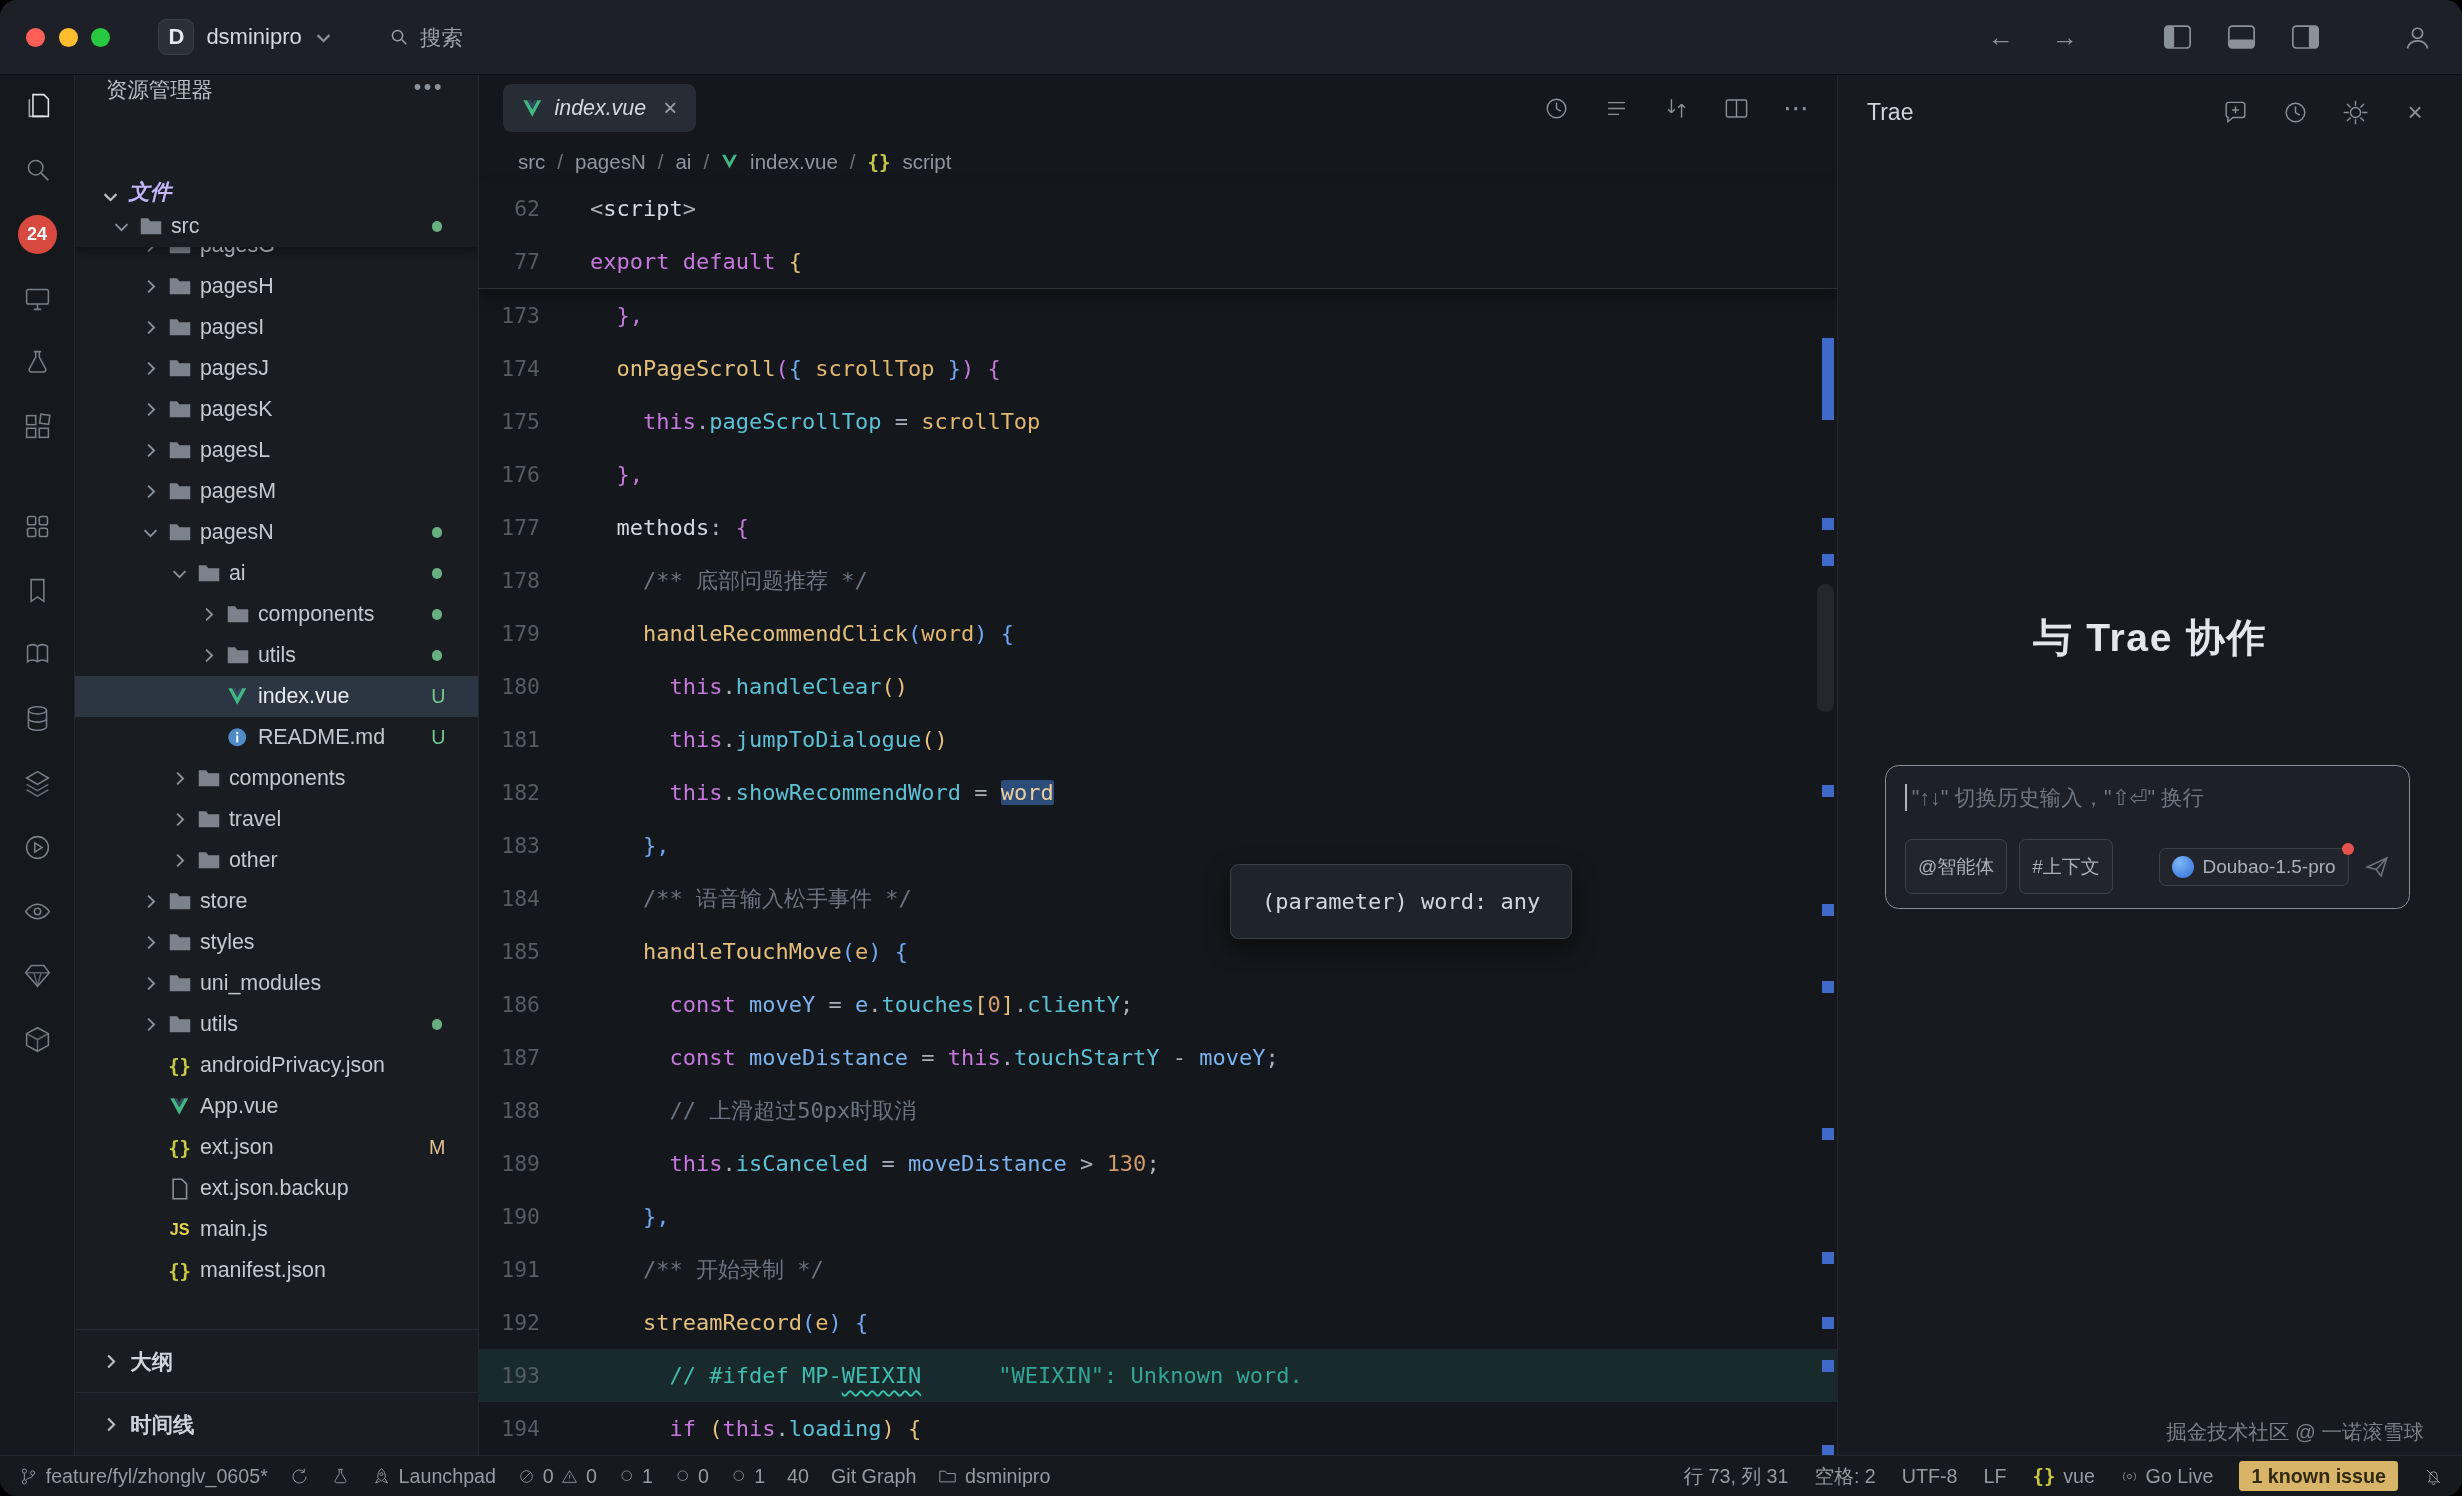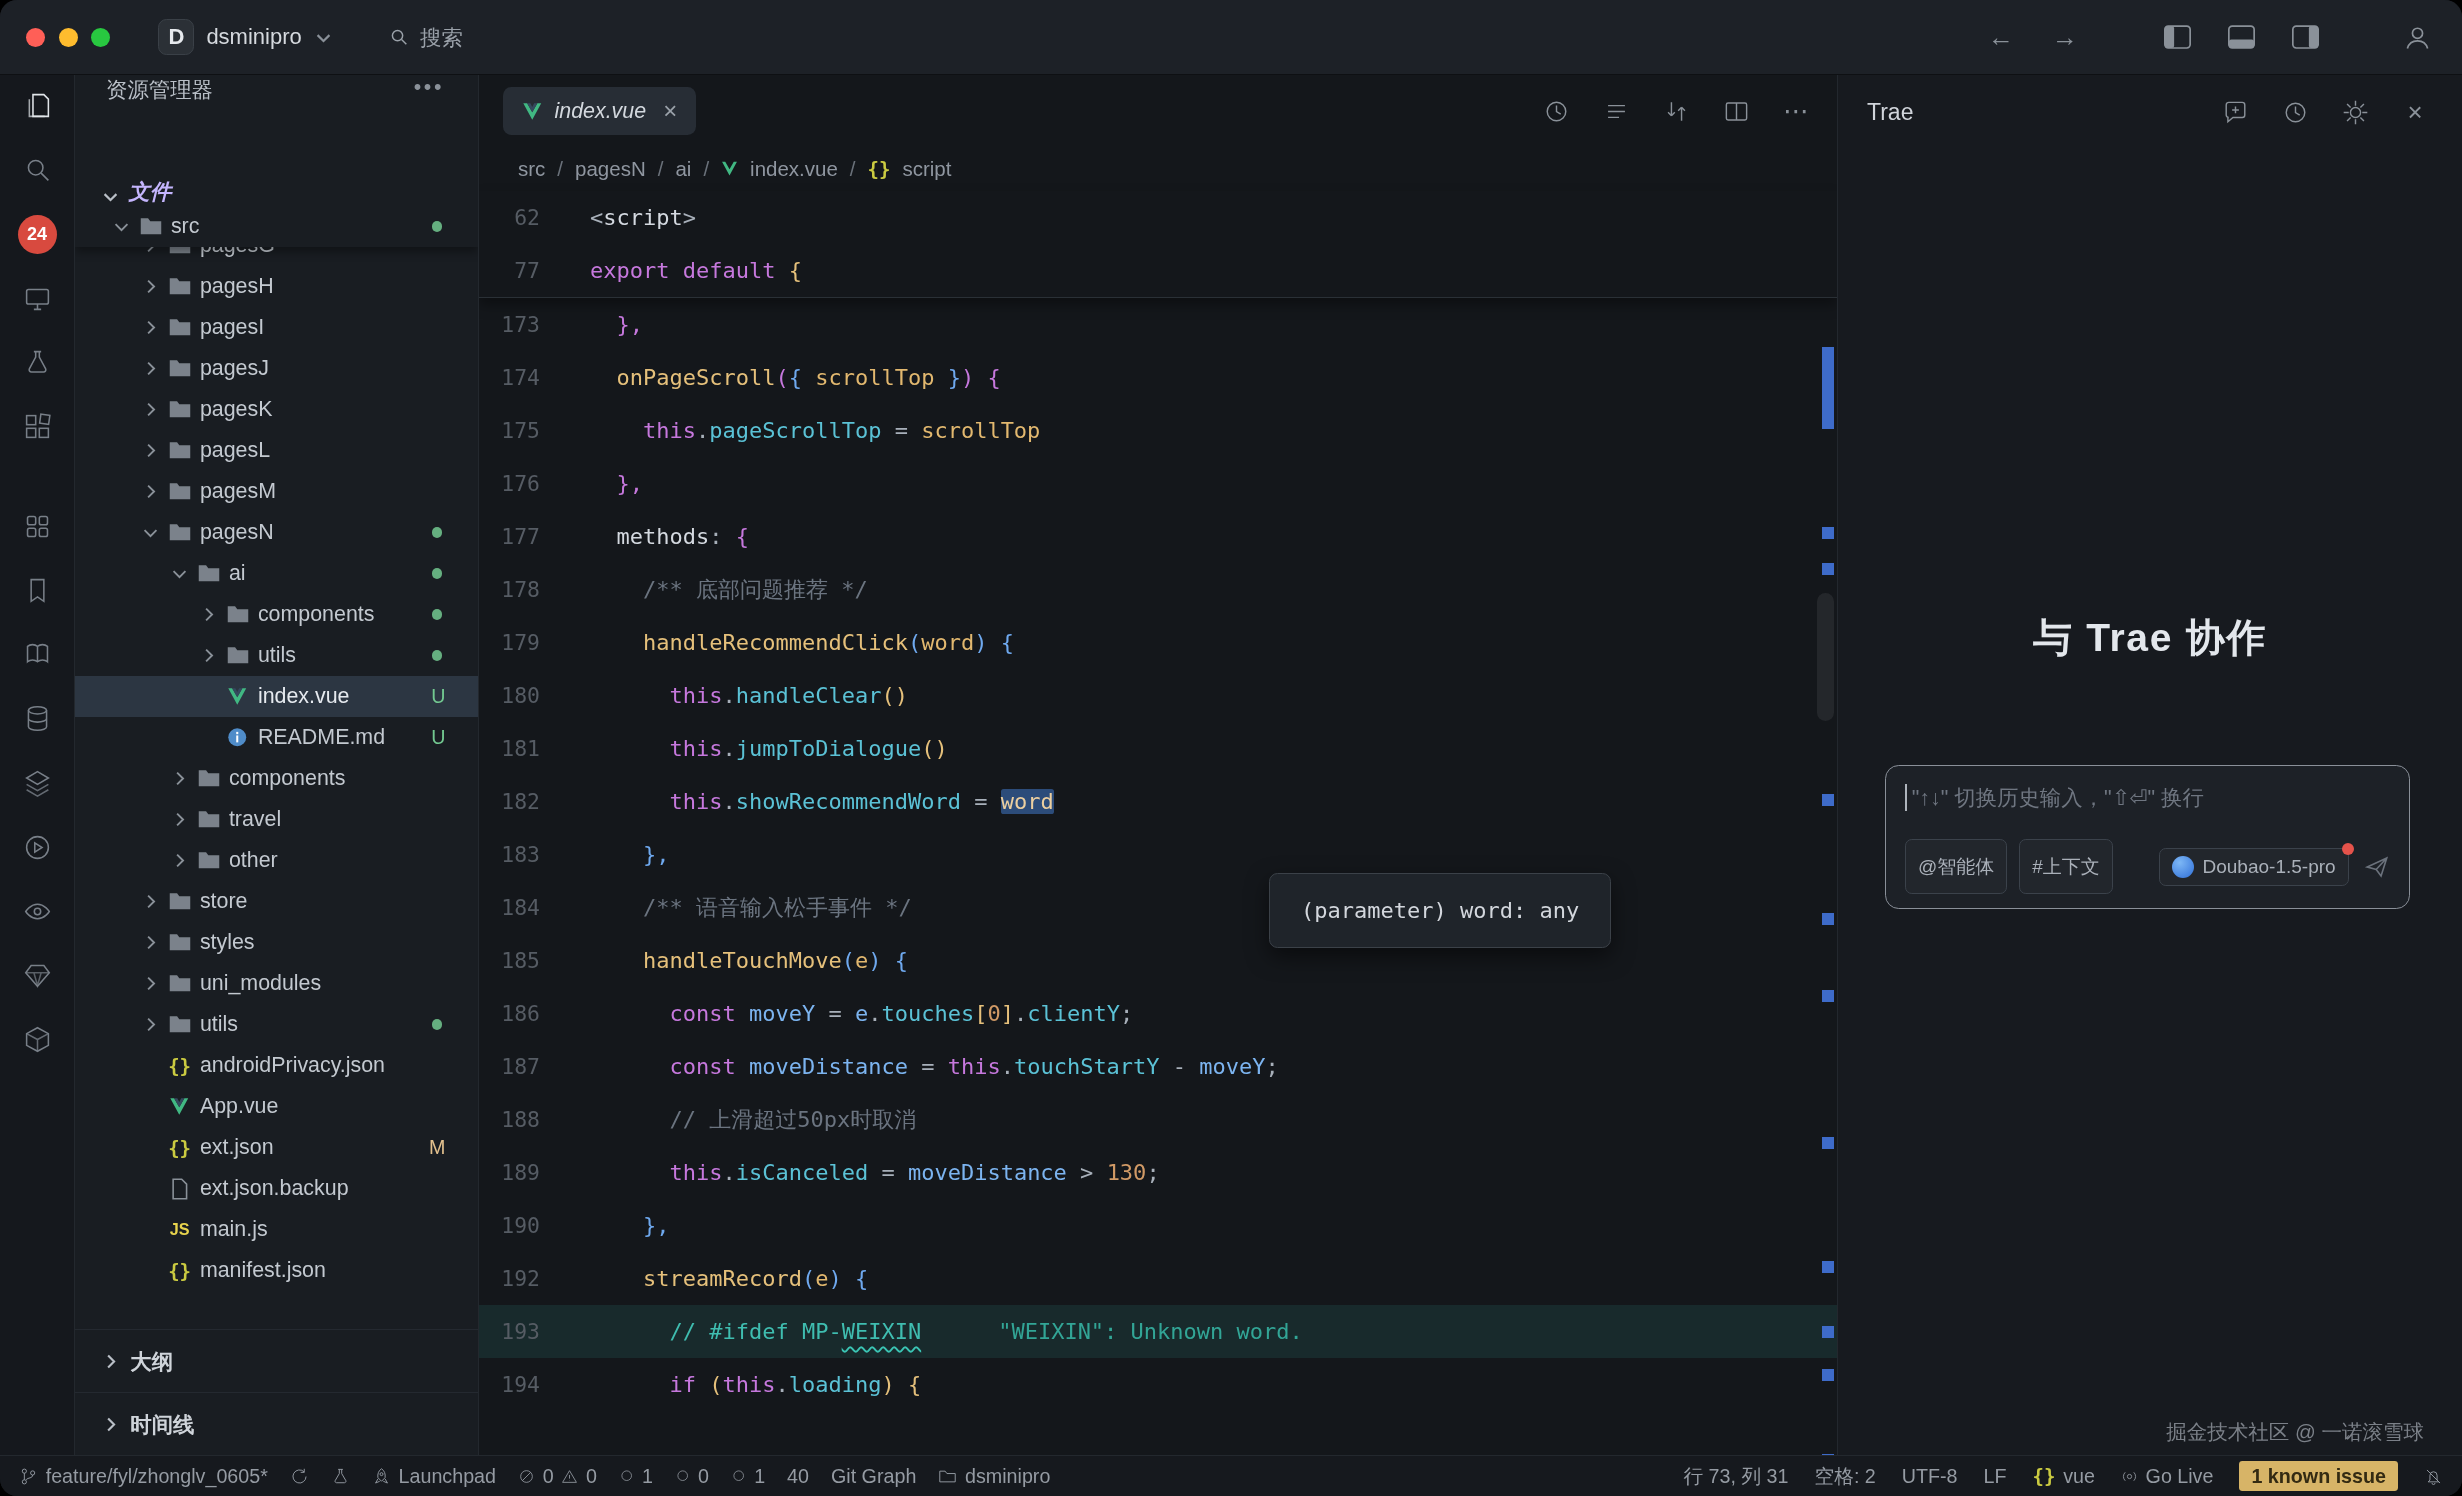--- a/index.html
+++ b/index.html
@@ -82,21 +82,21 @@
   .code-row.hl { background:rgba(40,112,104,.22); }
   .inline-hint { color:#35b3a2; margin-left:77px; opacity:.9; }
 
   .tk-w{color:#d4d9e0} .tk-p{color:#a8b0ba} .tk-kw{color:#c678dd} .tk-fn{color:#e5c07b}
   .tk-prop{color:#5bc2d6} .tk-var{color:#7cb4f0} .tk-param{color:#e2b86f} .tk-num{color:#d19a66}
   .tk-cm{color:#6b7480} .tk-teal{color:#3fbdb0}
   .tk-b1{color:#e5c07b} .tk-b2{color:#c678dd} .tk-b3{color:#6fa9ef} .tk-b4{color:#e5c07b}
   .tk-sel{background:rgba(64,120,200,.55); border-radius:2.6px; color:#eccfa0}
   .tk-sq{color:#3fbdb0; text-decoration:underline wavy #3ac5b4 1.7px; text-underline-offset:6.8px;}
 
-  .hover-tooltip { position:absolute; left:790px; top:682px; background:#1f242a; border:0.9px solid #3b4148;
+  .hover-tooltip { position:absolute; left:751px; top:682px; background:#1f242a; border:0.9px solid #3b4148;
     border-radius:8.5px; padding:24px 31px; font-family:"DejaVu Sans Mono",monospace; font-size:22px;
     color:#d3d7dd; box-shadow:0 8.5px 22px rgba(0,0,0,.5); z-index:5; white-space:pre; }
   .ruler { position:absolute; right:3.4px; top:0; width:13.7px; height:100%; z-index:4; }
   .rmark { position:absolute; right:0; width:12px; background:#3e6bc9; }
   .sthumb { position:absolute; right:0; top:402px; width:17px; height:128px; background:rgba(255,255,255,.07); border-radius:8.5px; }
 
   
   .trae { width:625px; background:#171a1f; border-left:0.9px solid #23282e; display:flex; flex-direction:column; }
   .trae-header { height:74px; display:flex; align-items:center; padding:0 29px; }
   .trae-title { font-size:23px; color:#d0d4da; }
@@ -729,20 +729,21 @@
             <div class="code-row"><span class="ln">181</span><span class="code"><span class="tk-w">      </span><span class="tk-kw">this</span><span class="tk-p">.</span><span class="tk-prop">jumpToDialogue</span><span class="tk-b4">()</span></span></div>
             <div class="code-row"><span class="ln">182</span><span class="code"><span class="tk-w">      </span><span class="tk-kw">this</span><span class="tk-p">.</span><span class="tk-prop">showRecommendWord</span><span class="tk-p"> = </span><span class="tk-sel">word</span></span></div>
             <div class="code-row"><span class="ln">183</span><span class="code"><span class="tk-w">    </span><span class="tk-b3">},</span></span></div>
             <div class="code-row"><span class="ln">184</span><span class="code"><span class="tk-w">    </span><span class="tk-cm">/** 语音输入松手事件 */</span></span></div>
             <div class="code-row"><span class="ln">185</span><span class="code"><span class="tk-w">    </span><span class="tk-fn">handleTouchMove</span><span class="tk-b3">(</span><span class="tk-param">e</span><span class="tk-b3">)</span><span class="tk-w"> </span><span class="tk-b3">{</span></span></div>
             <div class="code-row"><span class="ln">186</span><span class="code"><span class="tk-w">      </span><span class="tk-kw">const</span><span class="tk-w"> </span><span class="tk-var">moveY</span><span class="tk-p"> = </span><span class="tk-var">e</span><span class="tk-p">.</span><span class="tk-prop">touches</span><span class="tk-b4">[</span><span class="tk-num">0</span><span class="tk-b4">]</span><span class="tk-p">.</span><span class="tk-prop">clientY</span><span class="tk-p">;</span></span></div>
             <div class="code-row"><span class="ln">187</span><span class="code"><span class="tk-w">      </span><span class="tk-kw">const</span><span class="tk-w"> </span><span class="tk-var">moveDistance</span><span class="tk-p"> = </span><span class="tk-kw">this</span><span class="tk-p">.</span><span class="tk-prop">touchStartY</span><span class="tk-p"> - </span><span class="tk-var">moveY</span><span class="tk-p">;</span></span></div>
             <div class="code-row"><span class="ln">188</span><span class="code"><span class="tk-w">      </span><span class="tk-cm">// 上滑超过50px时取消</span></span></div>
             <div class="code-row"><span class="ln">189</span><span class="code"><span class="tk-w">      </span><span class="tk-kw">this</span><span class="tk-p">.</span><span class="tk-prop">isCanceled</span><span class="tk-p"> = </span><span class="tk-var">moveDistance</span><span class="tk-p"> &gt; </span><span class="tk-num">130</span><span class="tk-p">;</span></span></div>
             <div class="code-row"><span class="ln">190</span><span class="code"><span class="tk-w">    </span><span class="tk-b3">},</span></span></div>
+            <div class="code-row"><span class="ln">191</span><span class="code"><span class="tk-w">    </span><span class="tk-cm">/** 开始录制 */</span></span></div>
             <div class="code-row"><span class="ln">192</span><span class="code"><span class="tk-w">    </span><span class="tk-fn">streamRecord</span><span class="tk-b3">(</span><span class="tk-param">e</span><span class="tk-b3">)</span><span class="tk-w"> </span><span class="tk-b3">{</span></span></div>
             <div class="code-row hl"><span class="ln">193</span><span class="code"><span class="tk-w">      </span><span class="tk-teal">// #ifdef MP-</span><span class="tk-sq">WEIXIN</span><span class="inline-hint">"WEIXIN": Unknown word.</span></span></div>
             <div class="code-row"><span class="ln">194</span><span class="code"><span class="tk-w">      </span><span class="tk-kw">if</span><span class="tk-w"> </span><span class="tk-b4">(</span><span class="tk-kw">this</span><span class="tk-p">.</span><span class="tk-prop">loading</span><span class="tk-b4">)</span><span class="tk-w"> </span><span class="tk-b4">{</span></span></div>
           </div>
         <div class="hover-tooltip">(parameter) word: any</div>
         <div class="ruler" id="overview-ruler">
             <div class="sthumb"></div>
             <div class="rmark" style="top: 156px; height: 82px;"></div>
             <div class="rmark" style="top: 336px; height: 12px;"></div>
             <div class="rmark" style="top: 372px; height: 12px;"></div>

